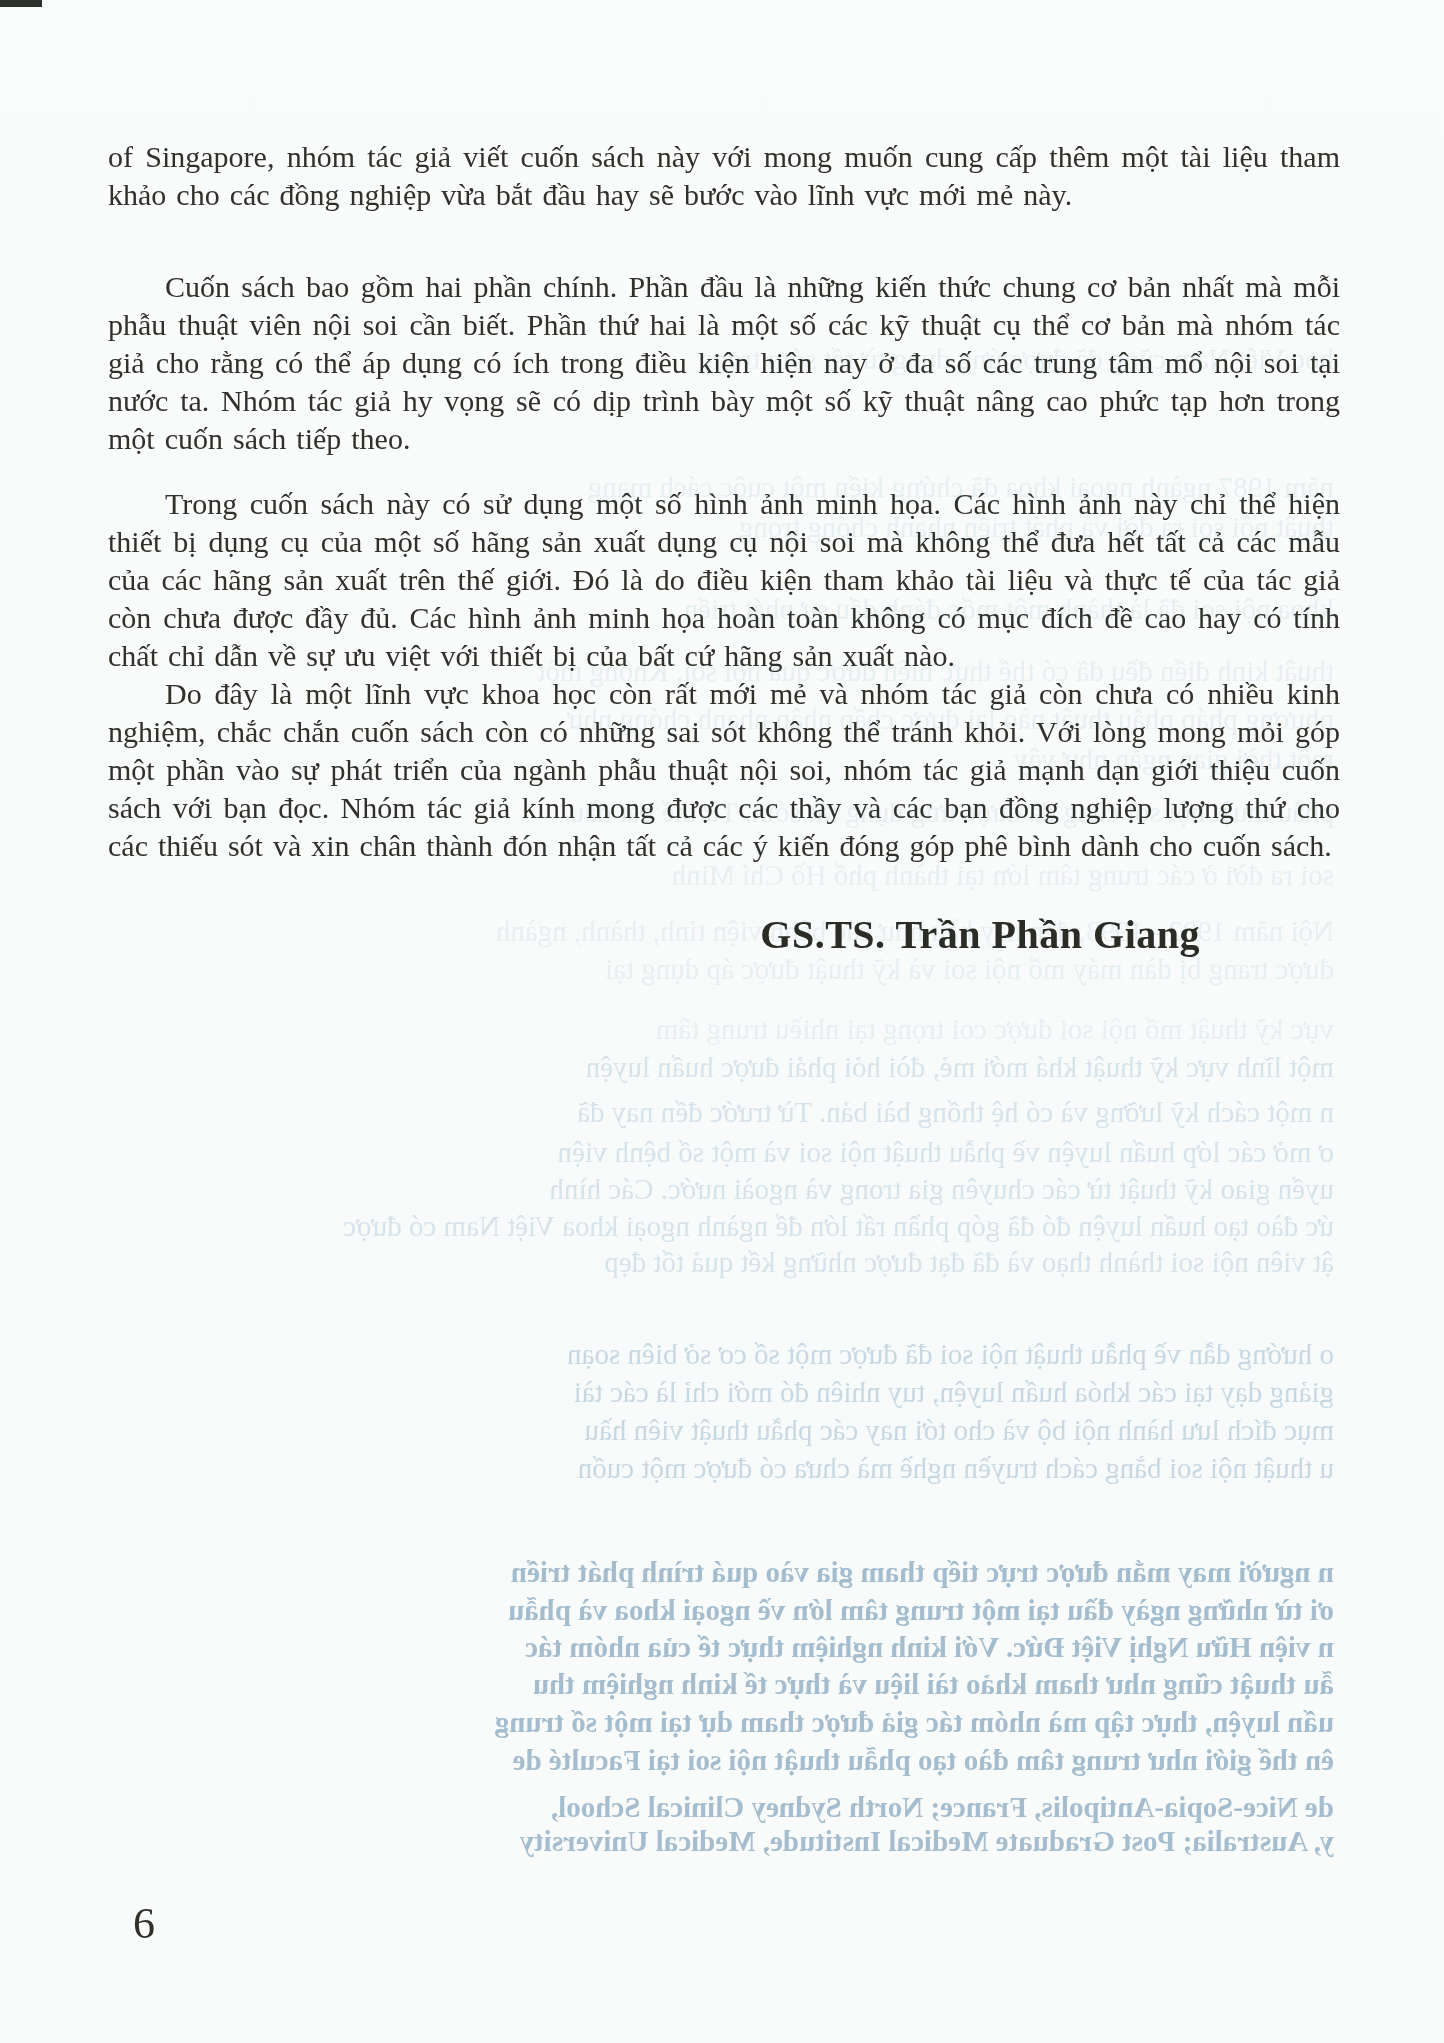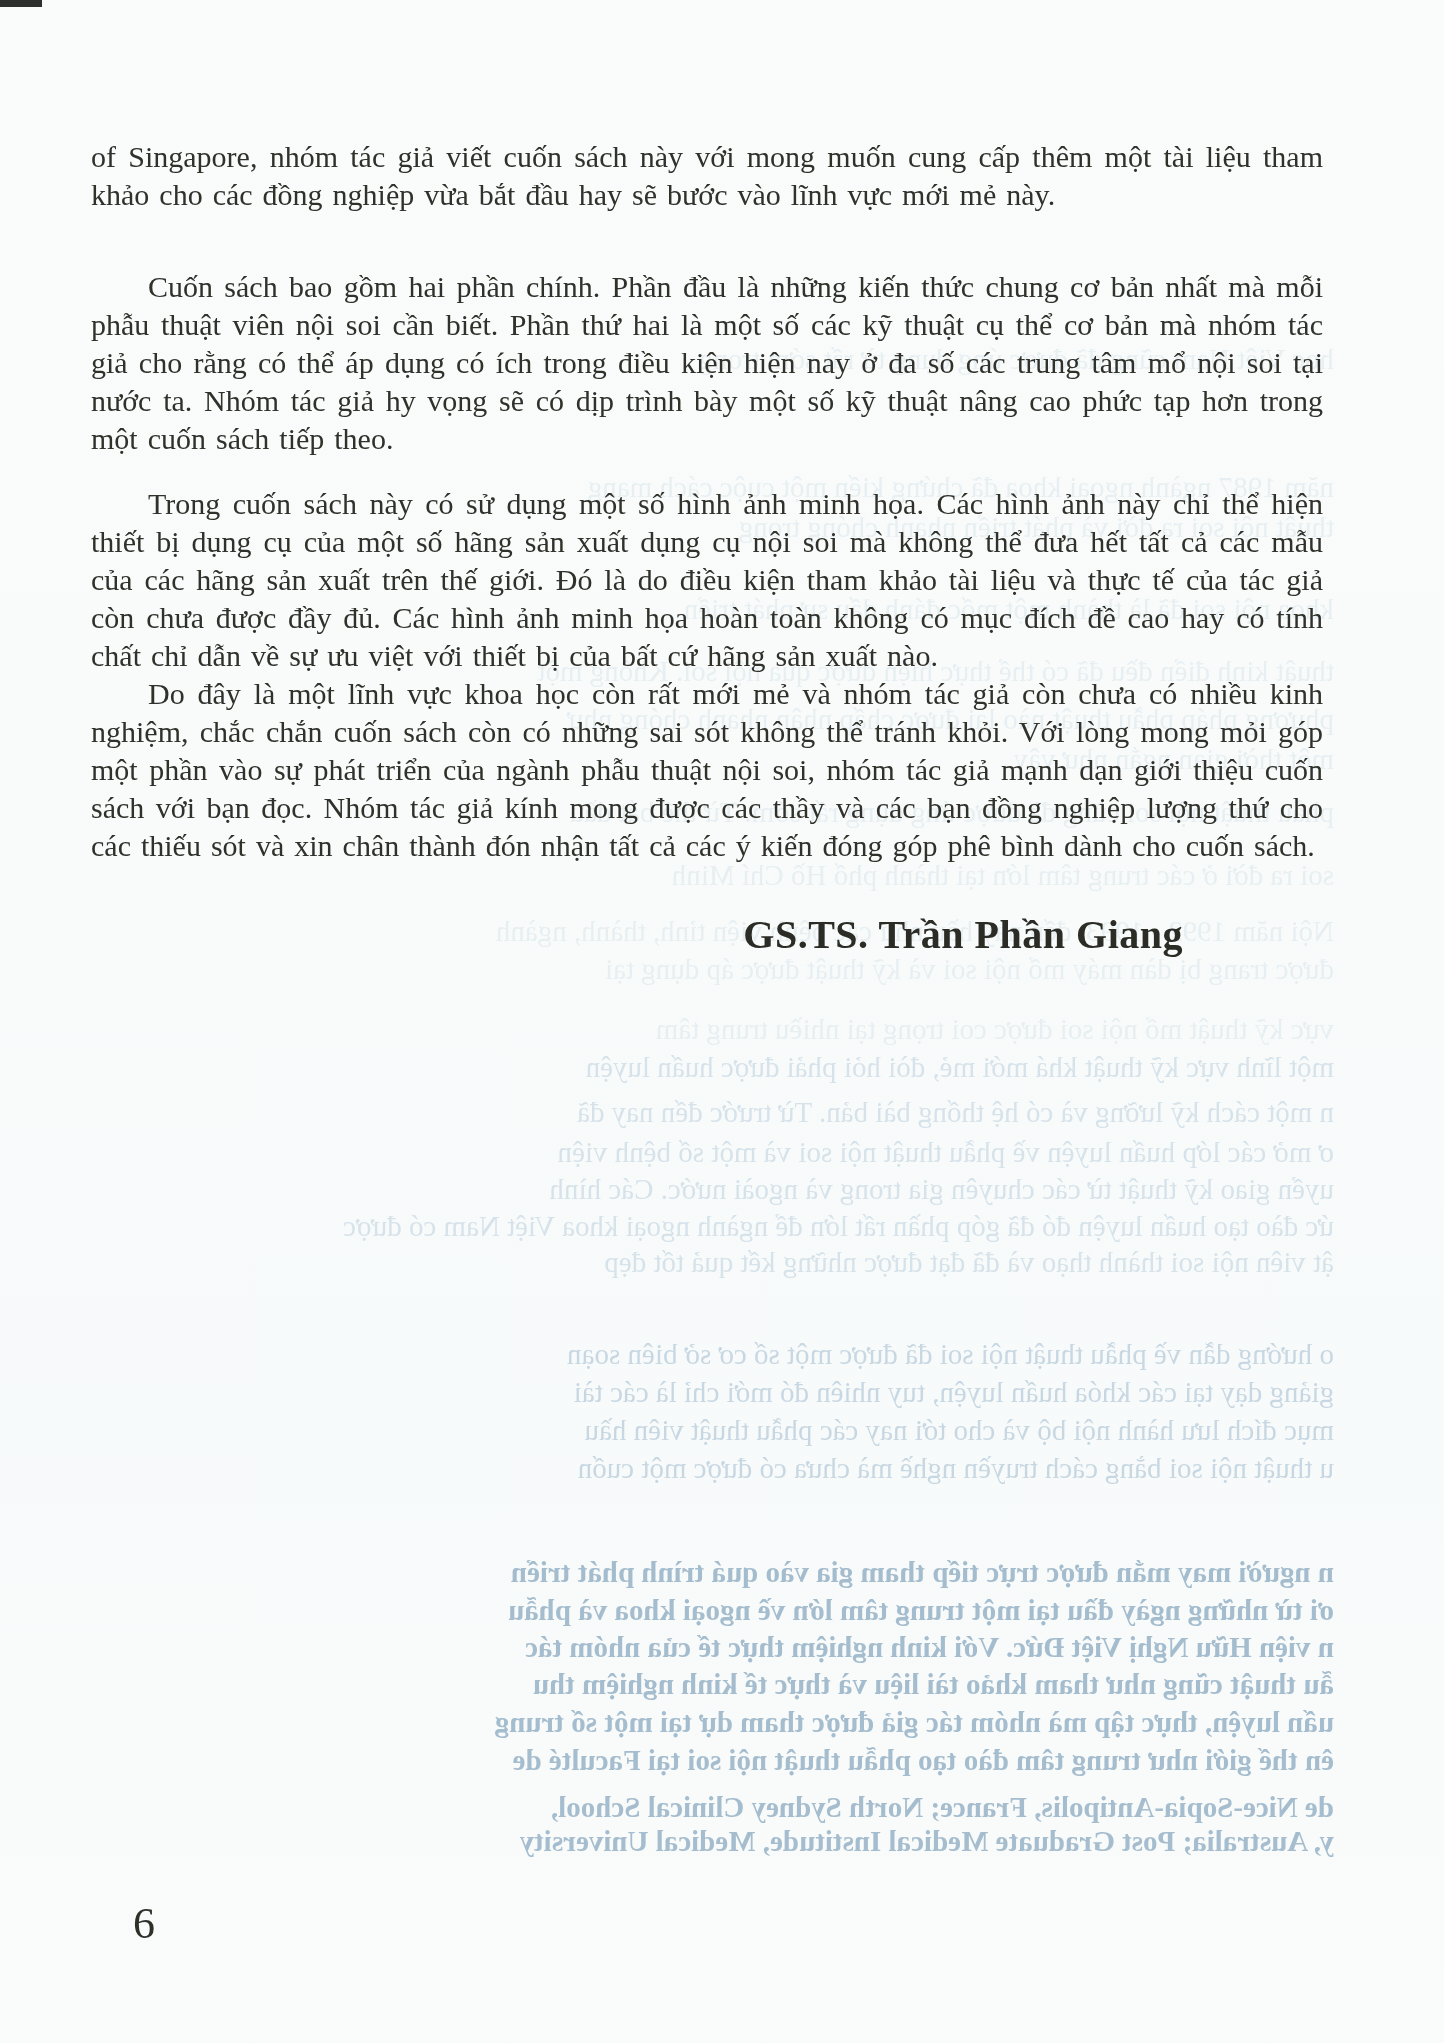--- a/index.html
+++ b/index.html
@@ -50,21 +50,21 @@
     text-align: left;
     direction: ltr;
   }
   .ghost.faint  { color: rgba(126, 168, 194, 0.14); }
   .ghost.light  { color: rgba(110, 152, 182, 0.24); }
   .ghost.mid    { color: rgba(100, 144, 176, 0.32); }
   .ghost.strong { color: rgba(74, 122, 156, 0.48); font-weight: 700; }
   
   .text-column {
     position: absolute;
-    left: 91px;
+    left: 108px;
     top: 138px;
     width: 1232px;
     z-index: 2;
     color: #30312b;
   }
   .text-column p {
     margin: 0;
     font-size: 30px;
     line-height: 38px;
     text-align: justify;

